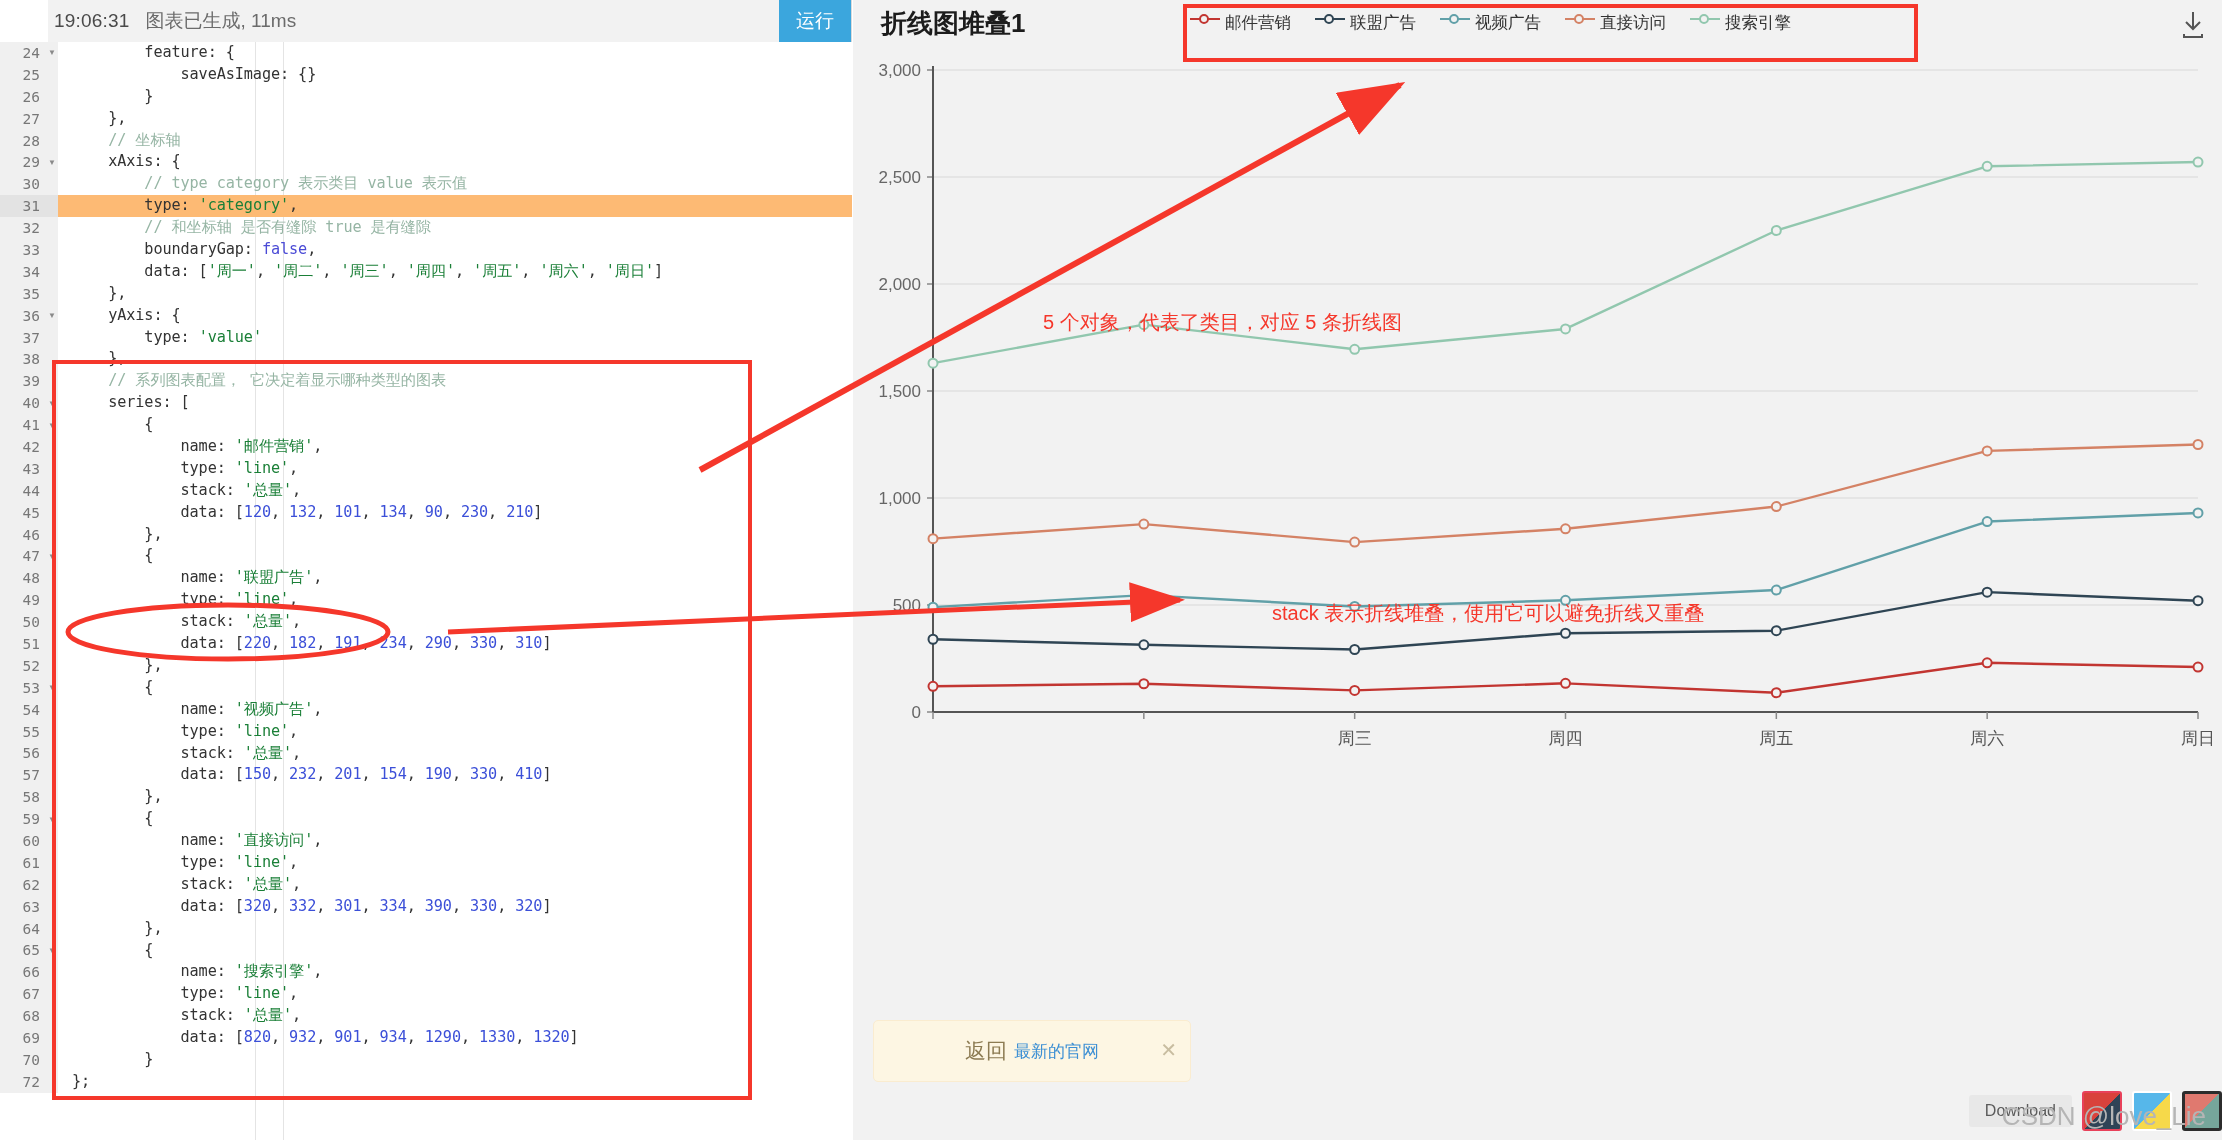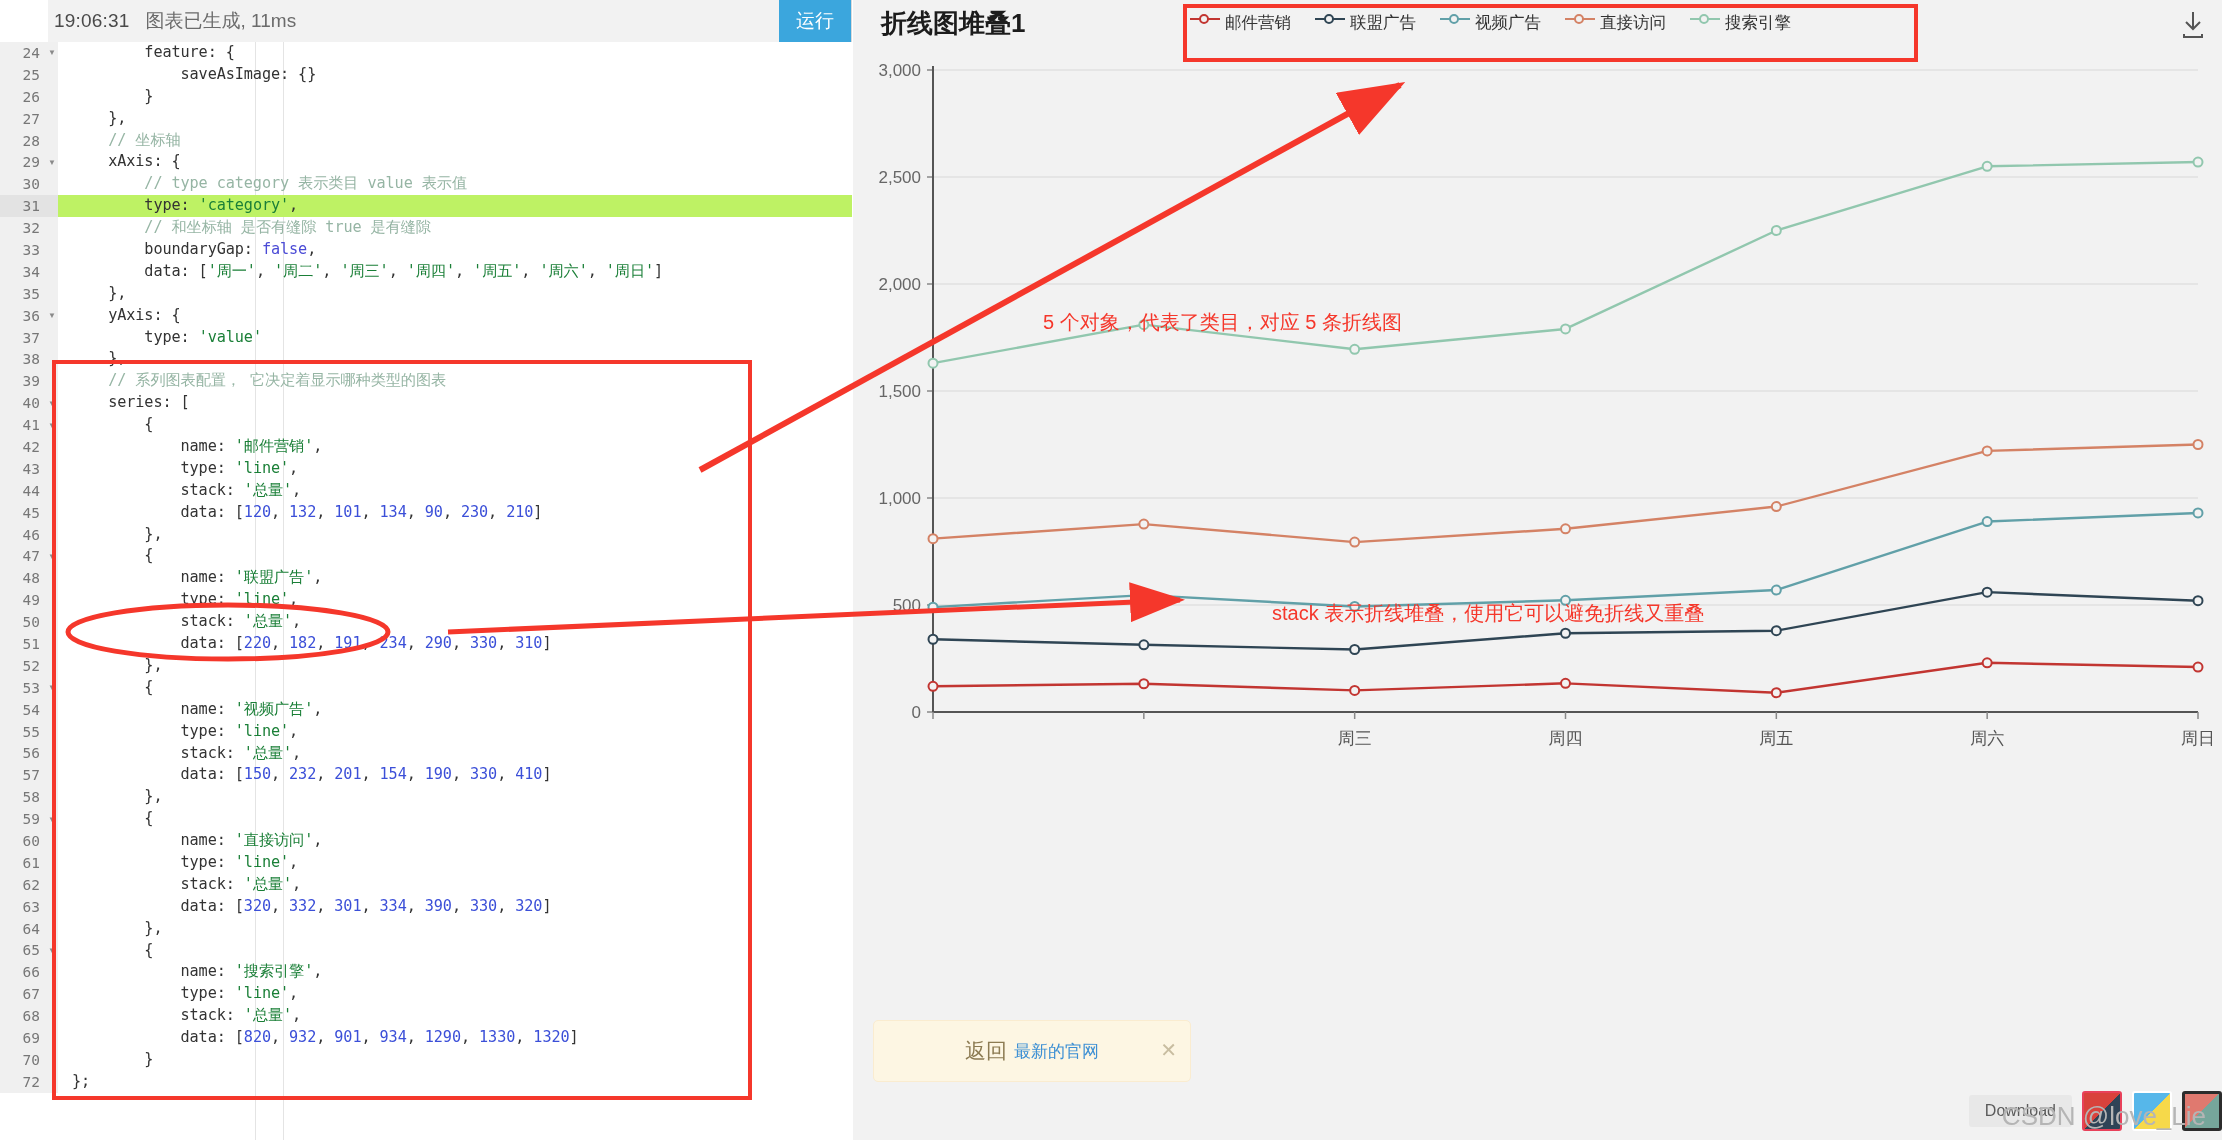--- a/index.html
+++ b/index.html
@@ -46,21 +46,21 @@
     width: 852px; height: 1098px;
     background: #ffffff;
     overflow: hidden;
   }
   .code-row {
     display: flex;
     height: 21.9px;
     align-items: center;
     position: relative;
   }
-  .code-row.hl { background: #bef264; text-align: right; }
+  .code-row.hl { background: #fdba74; text-align: right; }
   .gutter {
     width: 46px; min-width: 46px;
     background: #f0f0f0;
     height: 100%;
     display: flex; align-items: center; justify-content: flex-end;
     padding-right: 6px;
     font-family: "DejaVu Sans Mono", monospace;
     font-size: 14.5px; color: #777;
     user-select: none;
   }

